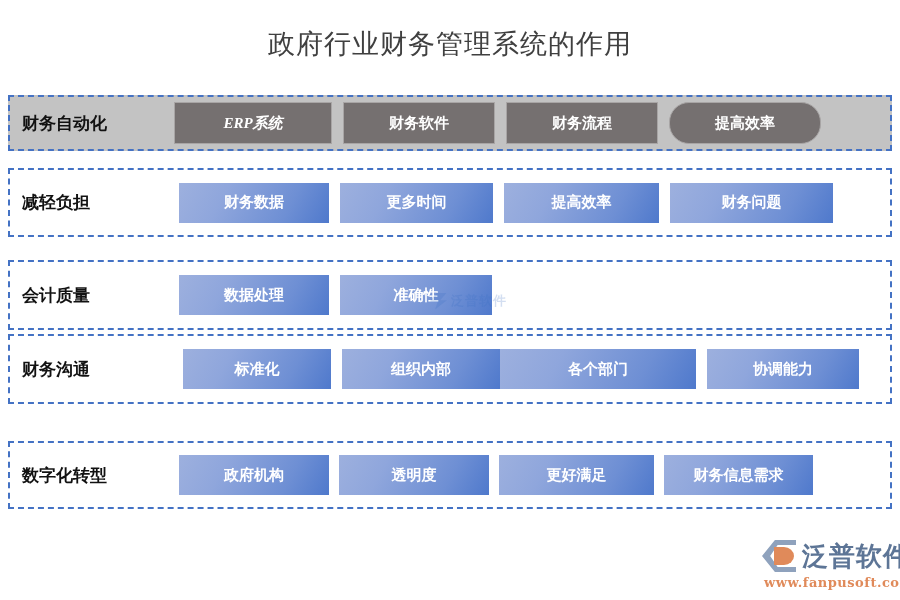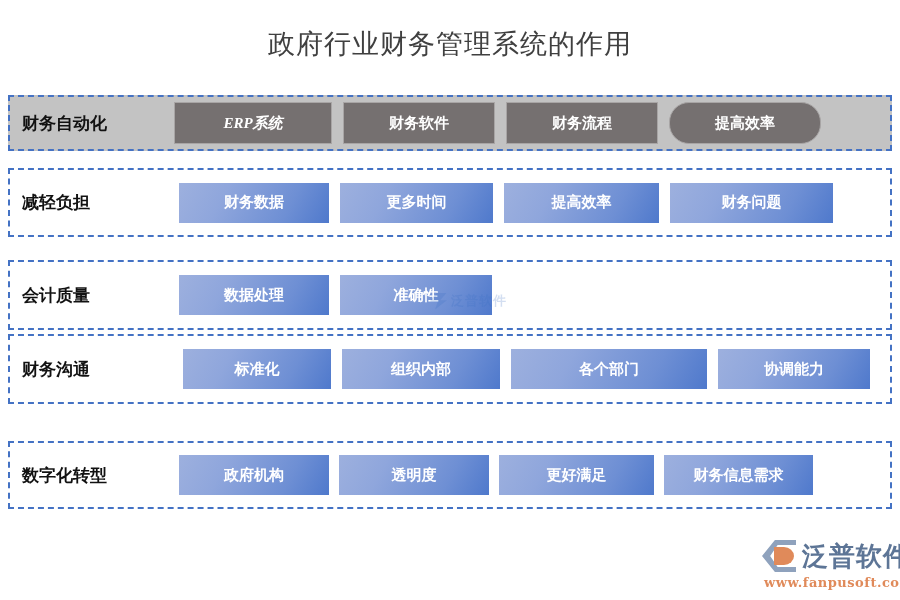--- a/index.html
+++ b/index.html
@@ -205,21 +205,21 @@
       <div class="chip blue" style="width:150px; margin-left:9px;">数据处理</div>
       <div class="chip blue" style="width:152px; margin-left:11px;">准确性</div>
     </div>
   </div>
 
   <div class="row plain" style="top:246px; height:70px;">
     <div class="row-label">财务沟通</div>
     <div class="chips">
       <div class="chip blue" style="width:148px; margin-left:13px;">标准化</div>
       <div class="chip blue" style="width:158px; margin-left:11px;">组织内部</div>
-      <div class="chip blue" style="width:196px; margin-left:11px;">各个部门</div>
+      <div class="chip blue" style="width:196px; ">各个部门</div>
       <div class="chip blue" style="width:152px; margin-left:11px;">协调能力</div>
     </div>
   </div>
 
   <div class="row plain" style="top:353px; height:68px;">
     <div class="row-label">数字化转型</div>
     <div class="chips">
       <div class="chip blue" style="width:150px; margin-left:9px;">政府机构</div>
       <div class="chip blue" style="width:150px; margin-left:10px;">透明度</div>
       <div class="chip blue" style="width:155px; margin-left:10px;">更好满足</div>

